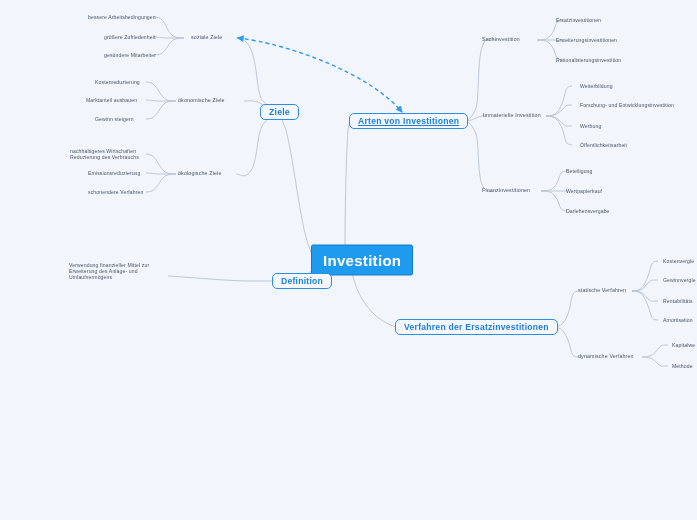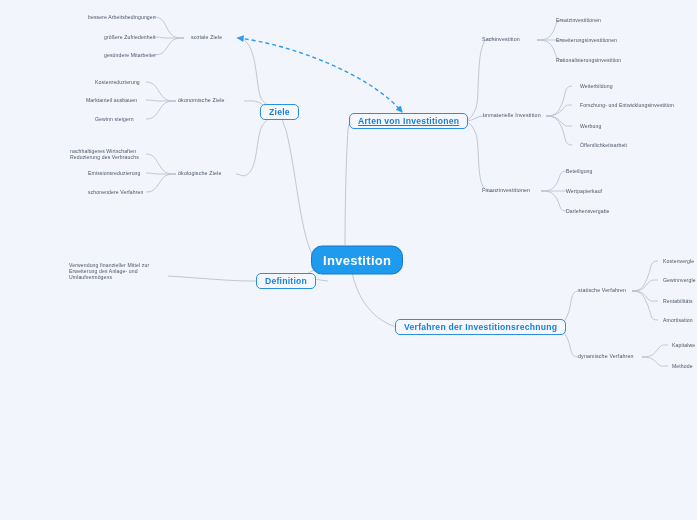--- a/index.html
+++ b/index.html
@@ -20,24 +20,24 @@
   }
   .node {
     position: absolute;
     white-space: nowrap;
     transform: translateY(-50%);
   }
   
   .n-root {
     background: #1e9bef;
     border: 1px solid #1478c8;
-    border-radius: 11px;
+    border-radius: 2px;
     color: #ffffff;
     font-weight: bold;
-    font-size: 13px;
+    font-size: 15px;
     padding: 6px 11px;
     letter-spacing: .3px;
   }
   
   .n-main {
     background: #f4f8fe;
     border: 1.4px solid #2a8fe0;
     border-radius: 5px;
     color: #1b7fd4;
     font-weight: bold;
@@ -133,23 +133,23 @@
 
     <path d="M238,38 C290,44 370,74 402,112" fill="none" stroke="#2f9bee" stroke-width="1.4" stroke-dasharray="4 3" marker-start="url(#arrowStart)" marker-end="url(#arrowEnd)"></path>
   </svg>
 
   <div class="node n-root" style="left:311px; top:260px;">Investition</div>
 
   <div class="node n-main" style="left:260px; top:112px;">Ziele</div>
 
   <div class="node n-main" style="left:349px; top:121px;text-decoration:underline;">Arten von Investitionen</div>
 
-  <div class="node n-main" style="left:256px; top:281px;">Definition</div>
+  <div class="node n-main" style="left:272px; top:281px;">Definition</div>
 
-  <div class="node n-main" style="left:395px; top:327px;">Verfahren der Investitionsrechnung</div>
+  <div class="node n-main" style="left:395px; top:327px;">Verfahren der Ersatzinvestitionen</div>
 
   <div class="node n-sub" style="left:191px; top:38px;">soziale Ziele</div>
   <div class="node n-leaf" style="left:88px; top:17px;">bessere Arbeitsbedingungen</div>
   <div class="node n-leaf" style="left:104px; top:37px;">größere Zufriedenheit</div>
   <div class="node n-leaf" style="left:104px; top:55px;">gesündere Mitarbeiter</div>
 
   <div class="node n-sub" style="left:178px; top:101px;">ökonomische Ziele</div>
   <div class="node n-leaf" style="left:95px; top:82px;">Kostenreduzierung</div>
   <div class="node n-leaf" style="left:86px; top:100px;">Marktanteil ausbauen</div>
   <div class="node n-leaf" style="left:95px; top:119px;">Gewinn steigern</div>

